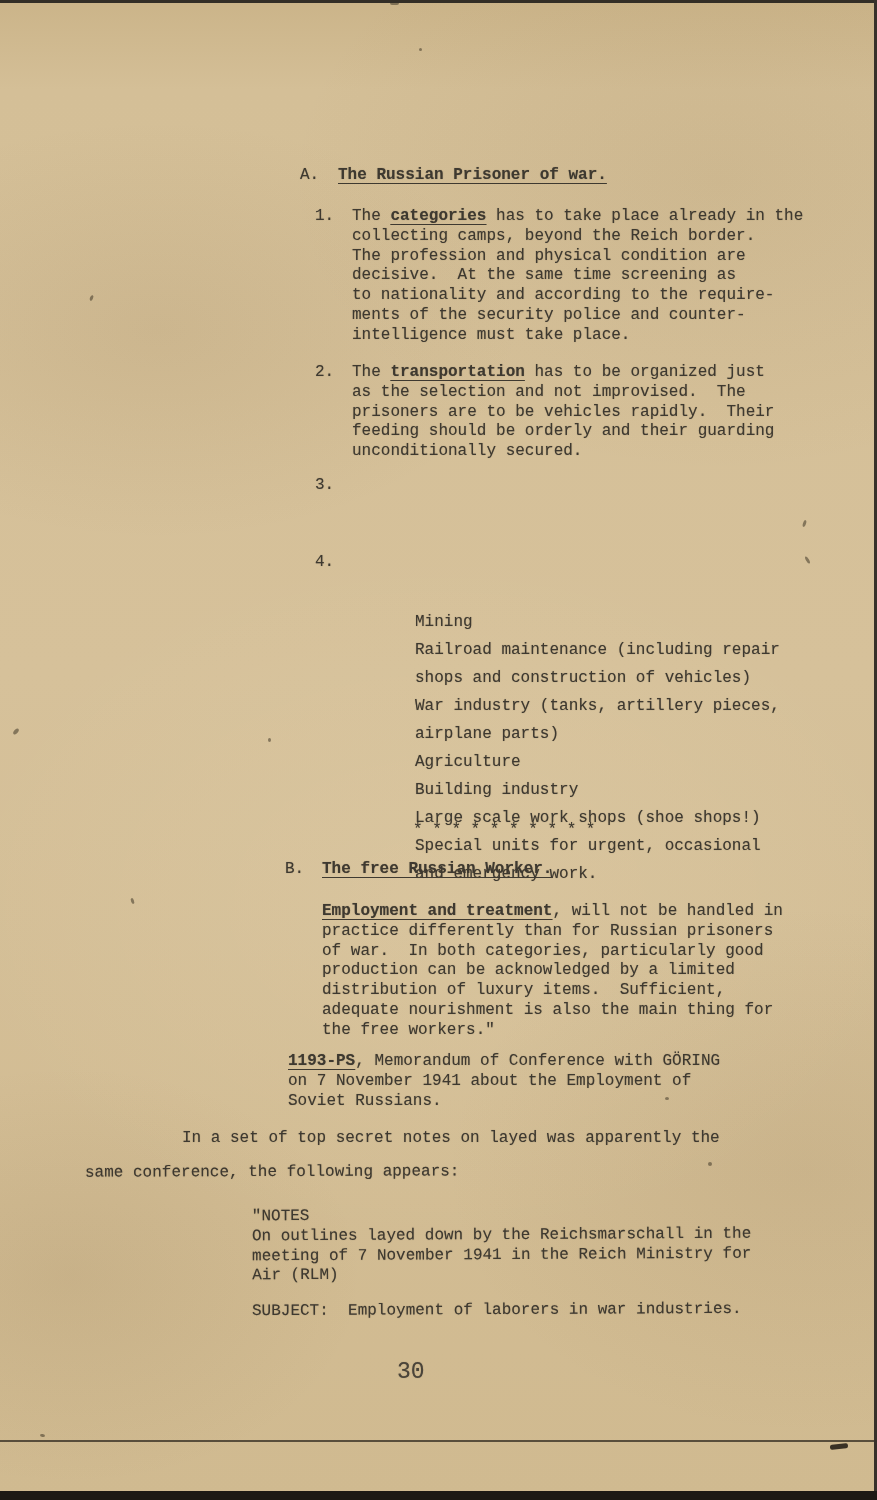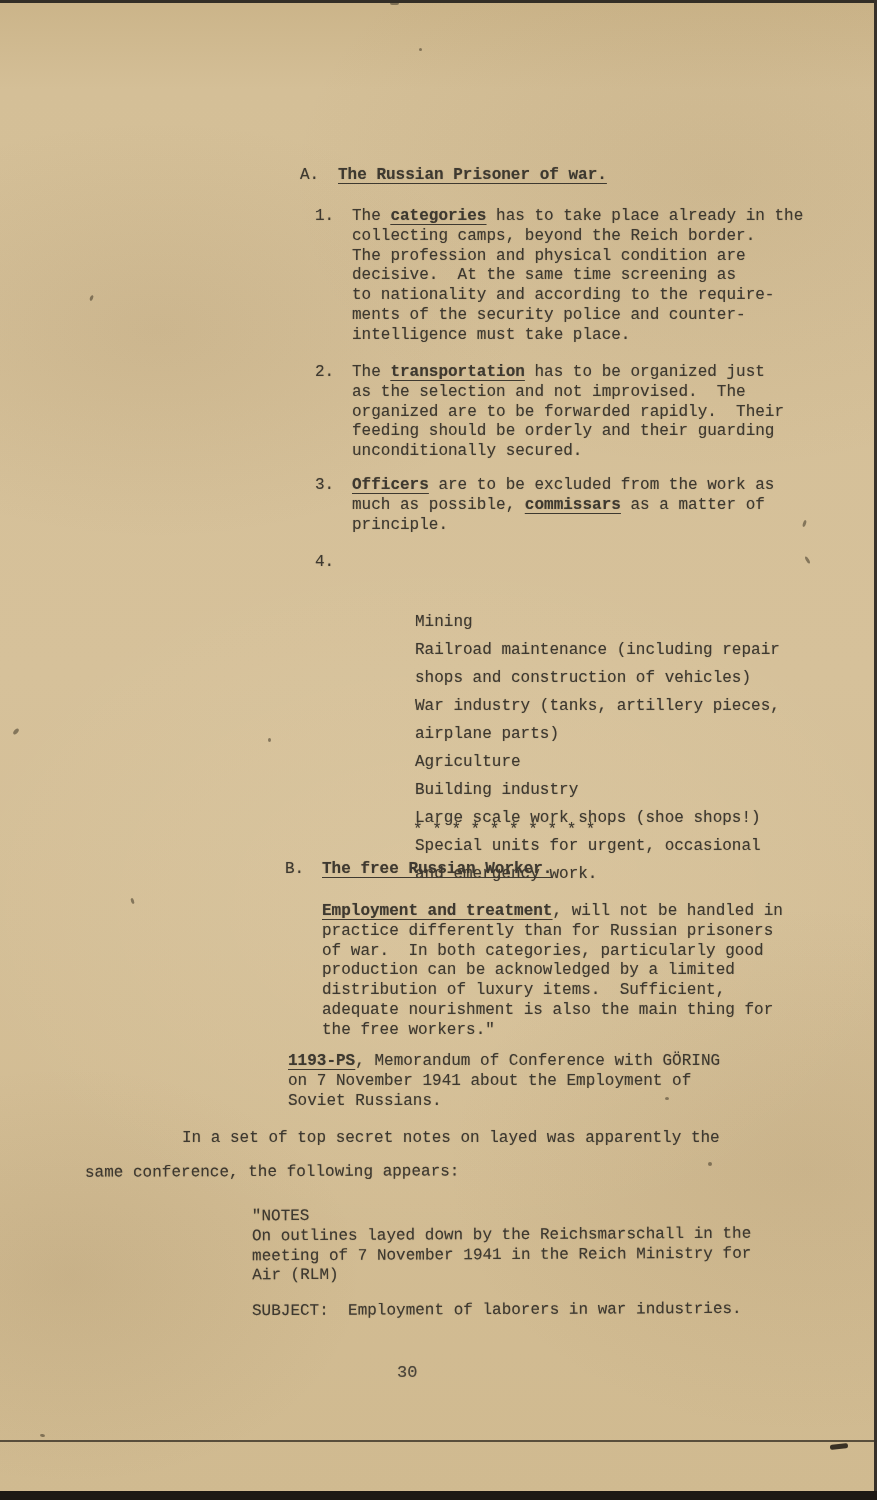--- a/index.html
+++ b/index.html
@@ -16,21 +16,21 @@
   }
   .txt{position:absolute;white-space:pre;color:#3e3930;font-size:16px;line-height:19.8px;
        text-shadow:0 0 1px rgba(62,55,42,0.45);letter-spacing:0px;}
   .list{line-height:28px;}
   .u{text-decoration:underline;text-underline-offset:3.5px;text-decoration-thickness:1.4px;font-weight:bold;}
   .edge-top{position:absolute;left:0;top:0;width:877px;height:3px;background:#332e26;}
   .edge-right{position:absolute;right:0;top:0;width:3px;height:1500px;background:#37312a;}
   .edge-bottom{position:absolute;left:0;top:1491px;width:877px;height:9px;background:#1d1914;}
   .fold-line{position:absolute;left:0;top:1440px;width:877px;height:2px;background:rgba(48,42,31,0.75);}
   .speck{position:absolute;background:rgba(66,56,40,0.55);border-radius:50%;}
-  .pagenum{font-size:17px;color:#4a443a;}
+  .pagenum{font-size:23px;color:#4a443a;}
 </style>
 </head>
 <body>
 
 <div class="page">
 
 
   <div class="txt" style="left:300px;top:166px"><span>A.</span></div>
   <div class="txt" style="left:338px;top:166px"><span class="u">The Russian Prisoner of war.</span></div>
 
@@ -39,28 +39,25 @@
 collecting camps, beyond the Reich border.
 The profession and physical condition are
 decisive.  At the same time screening as
 to nationality and according to the require-
 ments of the security police and counter-
 intelligence must take place.</span></div>
 
   <div class="txt" style="left:315px;top:363px">2.</div>
   <div class="txt" style="left:352px;top:363px"><span>The </span><span class="u">transportation</span><span></span><span class="u"></span><span> has to be organized just
 as the selection and not improvised.  The
-organized are to be forwarded rapidly.  Their
+prisoners are to be vehicles rapidly.  Their
 feeding should be orderly and their guarding
 unconditionally secured.</span></div>
 
   <div class="txt" style="left:315px;top:476px">3.</div>
-  <div class="txt" style="left:352px;top:476px"><span></span><span class="u">Officers</span><span> are to be excluded from the work as
-much as possible, </span><span class="u">commissars</span><span> as a matter of
-principle.</span></div>
 
   <div class="txt" style="left:315px;top:553px">4.</div>
 
   <div class="txt list" style="left:415px;top:608px">Mining
 Railroad maintenance (including repair
 shops and construction of vehicles)
 War industry (tanks, artillery pieces,
 airplane parts)
 Agriculture
 Building industry

